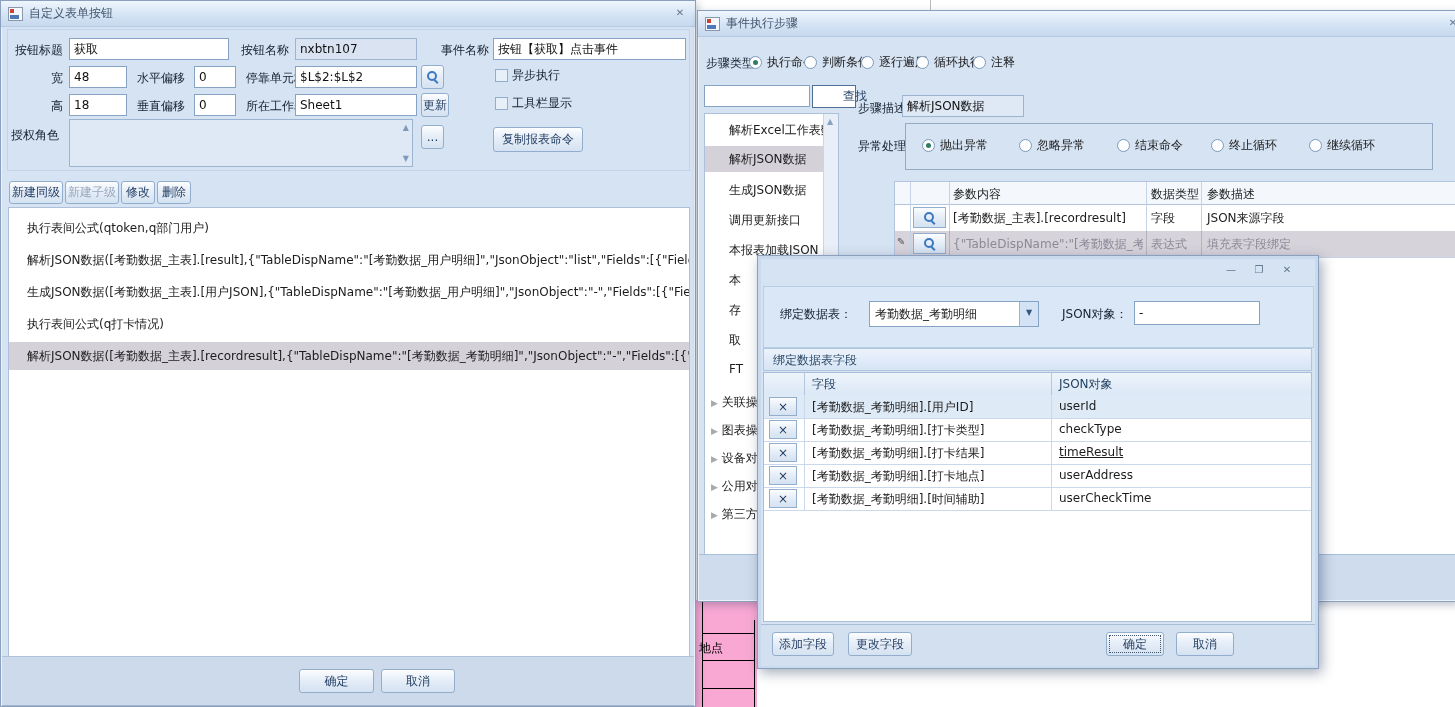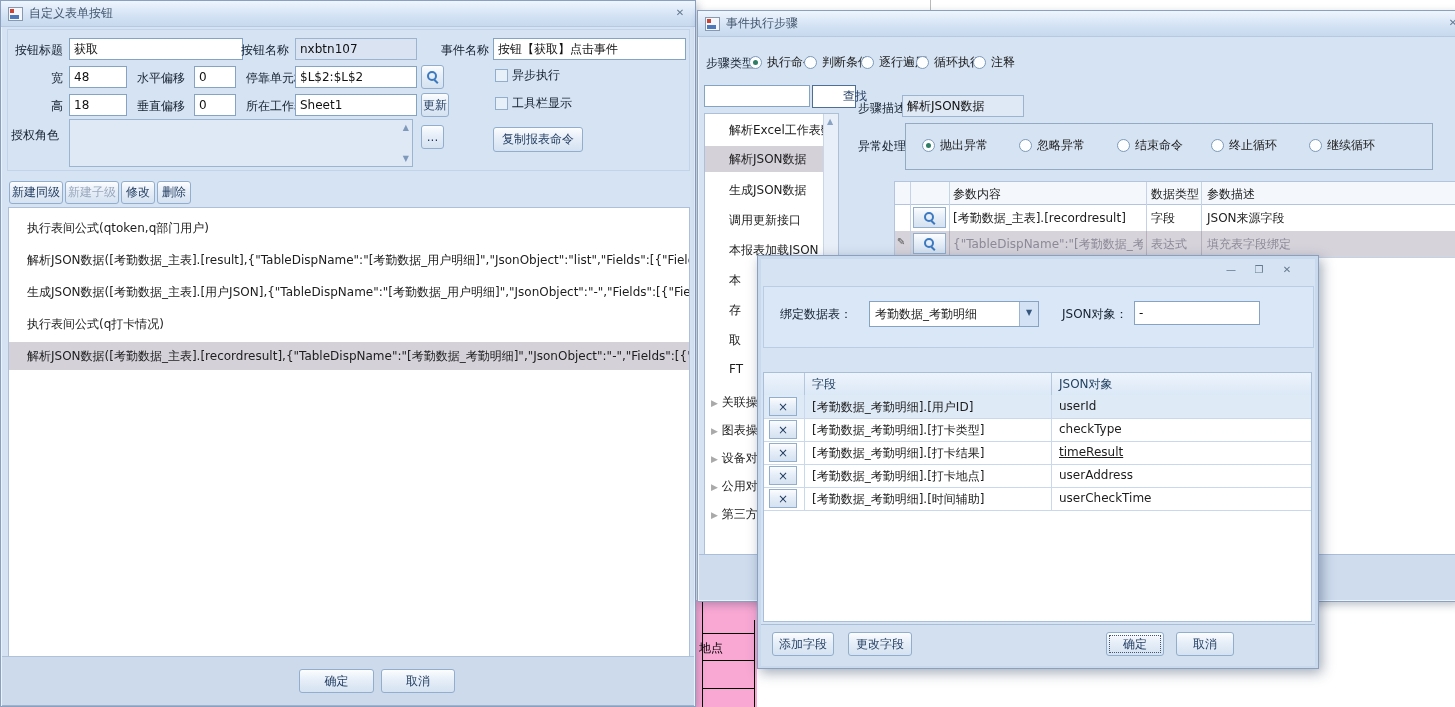--- a/index.html
+++ b/index.html
@@ -62,21 +62,21 @@
 <div class="win" style="left:0;top:0;width:694px;height:705px;">
   <div class="titlebar">
     <span class="formicon"></span>
     <span class="title-text">自定义表单按钮</span>
   </div>
   <div class="winbtn" style="right:6px;top:5px;">✕</div>
 
   <div class="abs" style="left:6px;top:28px;width:681px;height:140px;border:1px solid #c3d4ea;"></div>
 
   <span class="lbl" style="left:14px;top:41px;">按钮标题</span>
-  <input class="inp" style="left: 68px; top: 37px; width: 174px; height: 22px;" value="获取">
+  <input class="inp" style="left: 68px; top: 37px; width: 160px; height: 22px;" value="获取">
   <span class="lbl" style="left:240px;top:41px;">按钮名称</span>
   <input class="inp ro" style="left: 294px; top: 37px; width: 122px; height: 22px;" value="nxbtn107">
   <span class="lbl" style="left:440px;top:41px;">事件名称</span>
   <input class="inp" style="left: 492px; top: 37px; width: 193px; height: 22px;" value="按钮【获取】点击事件">
 
   <span class="lbl" style="left:50px;top:69px;">宽</span>
   <input class="inp" style="left: 68px; top: 65px; width: 58px; height: 22px;" value="48">
   <span class="lbl" style="left:136px;top:69px;">水平偏移</span>
   <input class="inp" style="left: 193px; top: 65px; width: 42px; height: 22px;" value="0">
   <span class="lbl" style="left:245px;top:69px;">停靠单元格</span>
@@ -250,20 +250,21 @@
 
   <div class="abs" style="left:5px;top:30px;width:549px;height:60px;background:#dae7f7;border:1px solid #b9cde5;"></div>
   <span class="lbl" style="left:22px;top:50px;">绑定数据表：</span>
   <div class="abs" style="left:111px;top:45px;width:168px;height:24px;background:#fff;border:1px solid #86a3c4;">
     <span class="abs" style="left:5px;top:4px;white-space:nowrap;">考勤数据_考勤明细</span>
     <span class="abs" style="right:0;top:0;width:18px;height:100%;background:#d3e2f4;border-left:1px solid #9db4d0;text-align:center;font-size:8px;color:#35577d;line-height:22px;">▼</span>
   </div>
   <span class="lbl" style="left:304px;top:50px;">JSON对象：</span>
   <input class="inp" style="left: 376px; top: 45px; width: 126px; height: 24px;" value="-">
 
+  <div class="abs hdrband" style="left:5px;top:92px;width:549px;height:23px;line-height:23px;padding-left:9px;box-sizing:border-box;"><span>绑定数据表字段</span></div>
 
   <div class="abs" style="left:5px;top:116px;width:549px;height:250px;background:#fff;border:1px solid #a9bfd9;box-sizing:border-box;">
     <div class="abs" style="left:0;top:0;width:100%;height:22px;background:linear-gradient(#eef4fc,#dbe8f6);border-bottom:1px solid #a9bfd9;">
       <span class="abs" style="left:48px;top:3px;color:#1d3d5f;">字段</span>
       <span class="abs" style="left:295px;top:3px;color:#1d3d5f;">JSON对象</span>
       <span class="abs" style="left:40px;top:0;width:1px;height:22px;background:#b4c7de;"></span>
       <span class="abs" style="left:287px;top:0;width:1px;height:22px;background:#b4c7de;"></span>
     </div>
     <div class="abs" style="left:0;top:22px;width:100%;height:23px;background:#dfeaf7;border-bottom:1px solid #c9d8ea;">
       <div class="btn" style="left:5px;top:2px;width:28px;height:19px;border-radius:0;">×</div>

